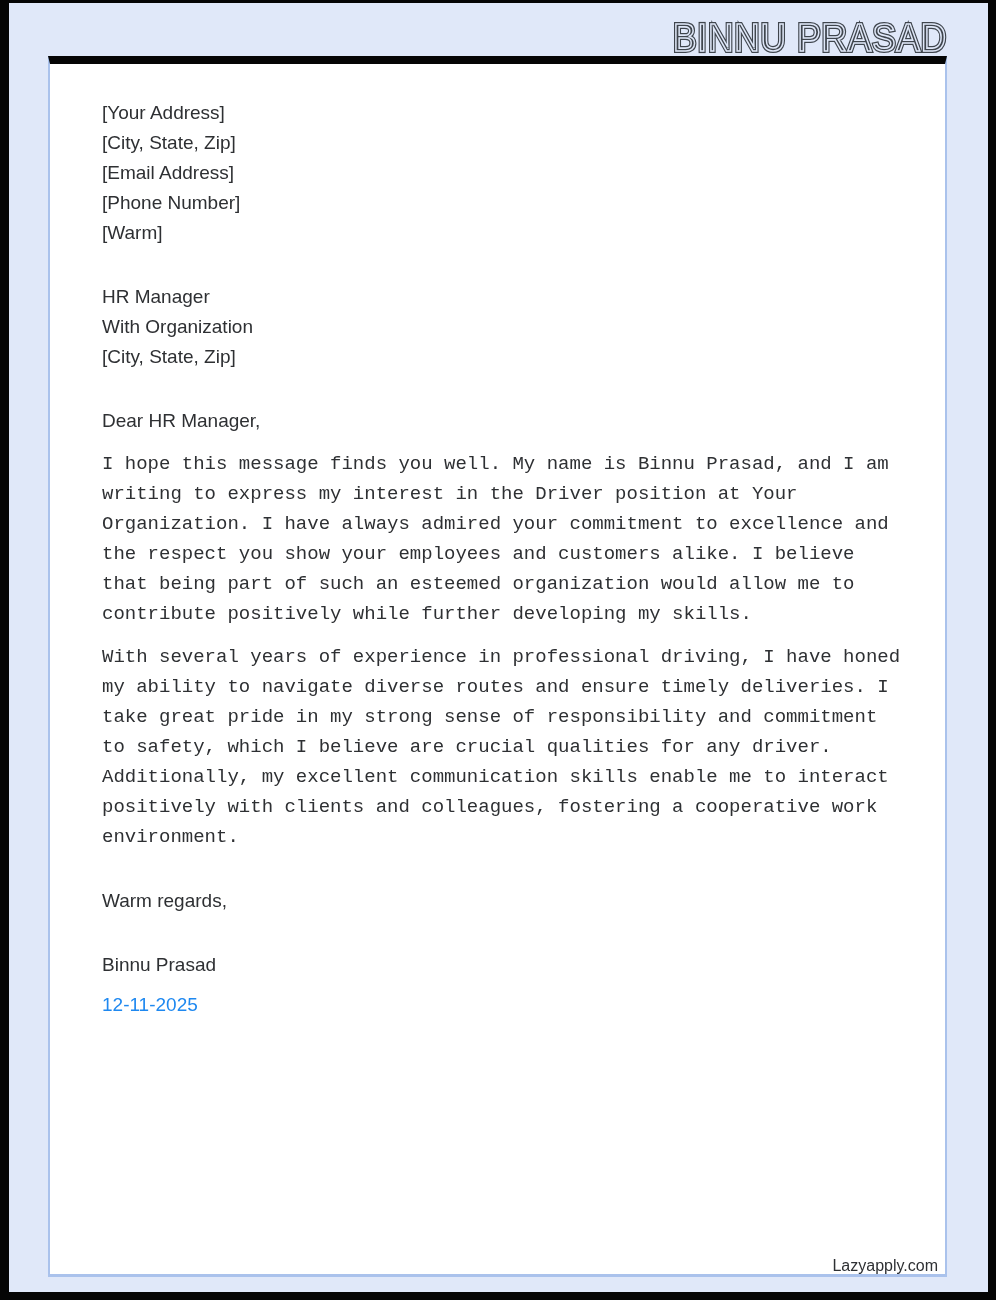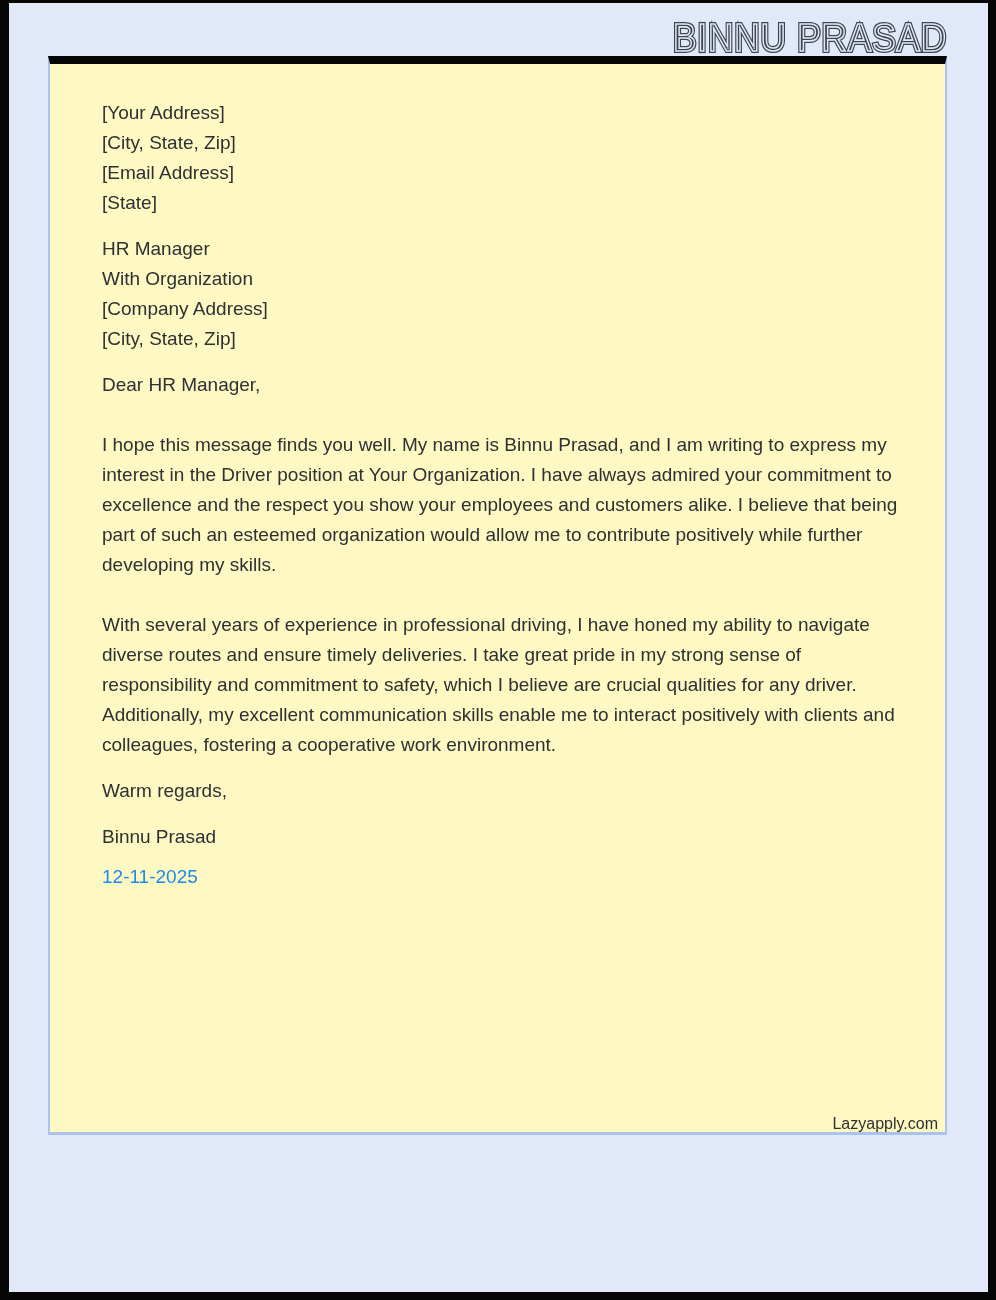--- a/index.html
+++ b/index.html
@@ -28,40 +28,40 @@
     font-family: "Liberation Sans", sans-serif;
     font-size: 39px;
     letter-spacing: 1px;
     fill: none;
   }
   .header-stroke-outer { stroke: var(--header-outline, #3f454d); stroke-width: 4.2px; }
   .header-stroke-inner { stroke: var(--background, #e0e8f9); stroke-width: 1.6px; }
   .sheet {
     position: absolute;
     left: 39px; top: 53px;
-    width: 899px; height: 1079px;
+    width: 899px; height: 1221px;
     box-sizing: border-box;
-    background: #fef9c3;
+    background: #ffffff;
     border-top: 8px solid var(--frame-black, #0a0a0a);
     border-left: 2px solid var(--sheet-border, #aac2ec);
     border-right: 2px solid var(--sheet-border, #aac2ec);
     border-bottom: 3px solid var(--sheet-border, #aac2ec);
   }
   .content {
     position: absolute;
     left: 52px; top: 34px;
     width: 806px;
     font-size: 19px;
     line-height: 30px;
     color: var(--text-color, #2e3033);
   }
-  .block { margin-top: 16px; }
+  .block { margin-top: 34px; }
   .block.first { margin-top: 0; }
   .line { height: 30px; }
-  .para { margin-top: 30px; }
+  .para { margin-top: 13px; font-family: Liberation Mono, monospace; }
   .date-link {
     margin-top: 10px;
     color: var(--accent-blue, #1e88f0);
     cursor: pointer;
   }
   .watermark {
     position: absolute;
     right: 7px; bottom: -1px;
     font-size: 16px;
     line-height: 18px;
@@ -79,27 +79,27 @@
       <text class="header-stroke-inner" x="300" y="43" text-anchor="end" textLength="274" lengthAdjust="spacingAndGlyphs">BINNU PRASAD</text>
     </svg>
 
     <div class="sheet">
       <div class="content">
 
         <div class="block first">
             <div class="line">[Your Address]</div>
             <div class="line">[City, State, Zip]</div>
             <div class="line">[Email Address]</div>
-            <div class="line">[State]</div>
+            <div class="line">[Phone Number]</div>
+            <div class="line">[Warm]</div>
           </div>
 
         <div class="block">
             <div class="line">HR Manager</div>
             <div class="line">With Organization</div>
-            <div class="line">[Company Address]</div>
             <div class="line">[City, State, Zip]</div>
           </div>
 
         <div class="block">Dear HR Manager,</div>
 
         <div>
             <div class="para">I hope this message finds you well. My name is Binnu Prasad, and I am writing to express my interest in the Driver position at Your Organization. I have always admired your commitment to excellence and the respect you show your employees and customers alike. I believe that being part of such an esteemed organization would allow me to contribute positively while further developing my skills.</div>
             <div class="para">With several years of experience in professional driving, I have honed my ability to navigate diverse routes and ensure timely deliveries. I take great pride in my strong sense of responsibility and commitment to safety, which I believe are crucial qualities for any driver. Additionally, my excellent communication skills enable me to interact positively with clients and colleagues, fostering a cooperative work environment.</div>
           </div>
 

